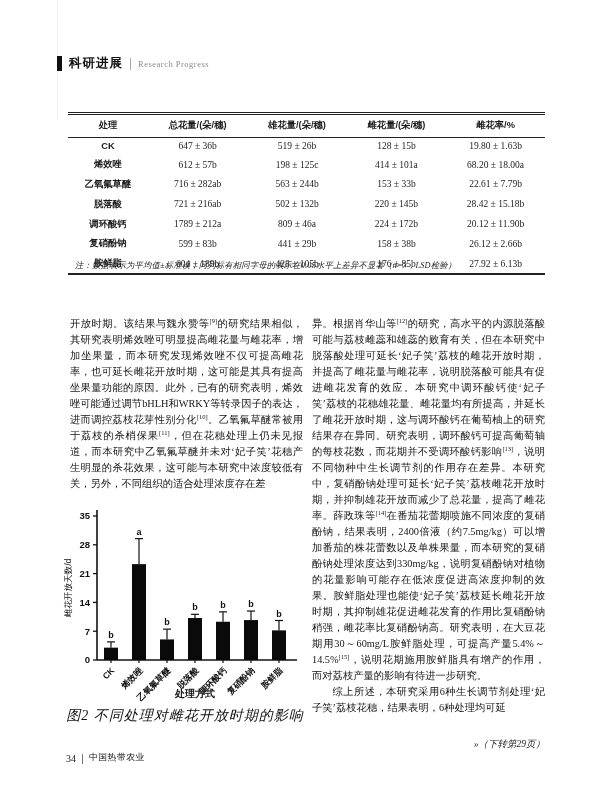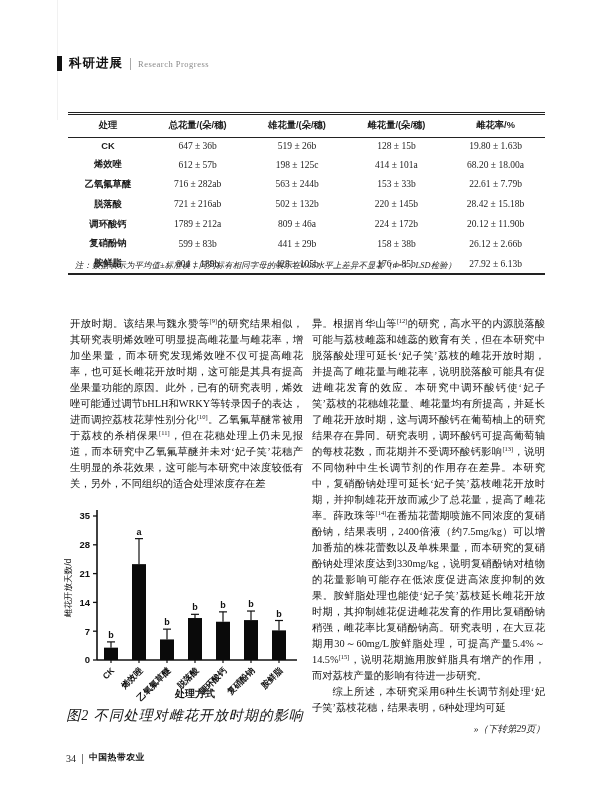--- a/index.html
+++ b/index.html
@@ -28,33 +28,33 @@
             letter-spacing:.2px;color:#222;white-space:nowrap;}
 
   
   .col{position:absolute;top:316px;width:233px;font-size:10.3px;line-height:16px;
        text-align:justify;text-justify:inter-ideograph;color:#151515;}
   .col-left{left:70px;}
   .col-right{left:312px;}
   .col p{margin:0;}
   .col p.indent{text-indent:2em;}
   .col sup{font-size:6.5px;vertical-align:super;line-height:0;}
-  .continuation{margin-top:5px;text-align:right;font-style:italic;font-size:9.5px;color:#222;}
+  .continuation{margin-top:20px;text-align:right;font-style:italic;font-size:9.5px;color:#222;}
 
   
   .figure{position:absolute;left:60px;top:502px;width:250px;}
   .figure svg{display:block;}
   .fig-caption{position:absolute;left:0;top:205px;width:250px;text-align:center;
                font-style:italic;font-size:14px;letter-spacing:1px;color:#111;}
 
   
   .footer{position:absolute;left:66px;top:752px;display:flex;align-items:flex-end;}
   .footer-page{font-size:10px;color:#222;}
   .footer-sep{width:1px;height:10px;background:#777;margin:0 6px;}
-  .footer-journal{font-family:"Liberation Sans","DejaVu Sans",sans-serif;font-weight:bold;
+  .footer-journal{font-family:"Liberation Sans","DejaVu Sans",sans-serif;font-weight:normal;
                   font-size:8.8px;color:#111;letter-spacing:.5px;}
 </style>
 </head>
 <body>
 
 <div class="page">
   <div class="scan-edge"></div>
 
   <div class="kicker">
     <div class="kicker-bar"></div>

